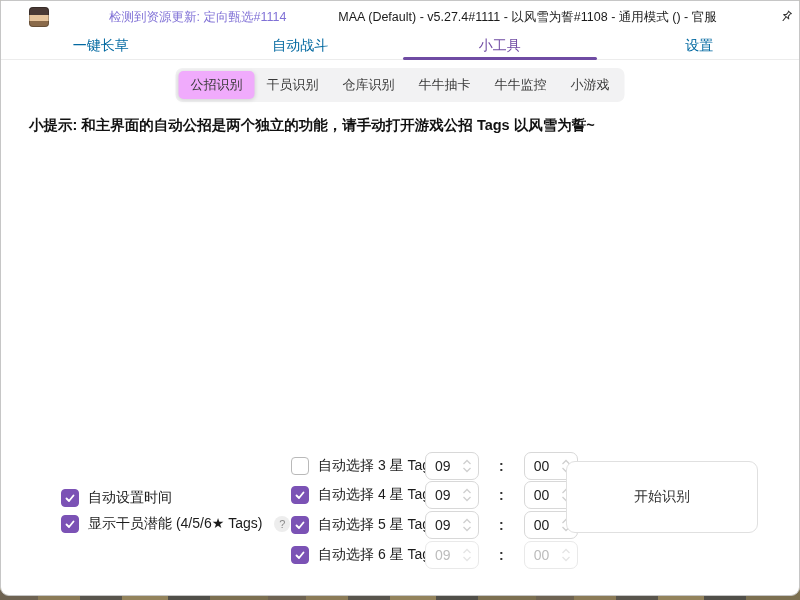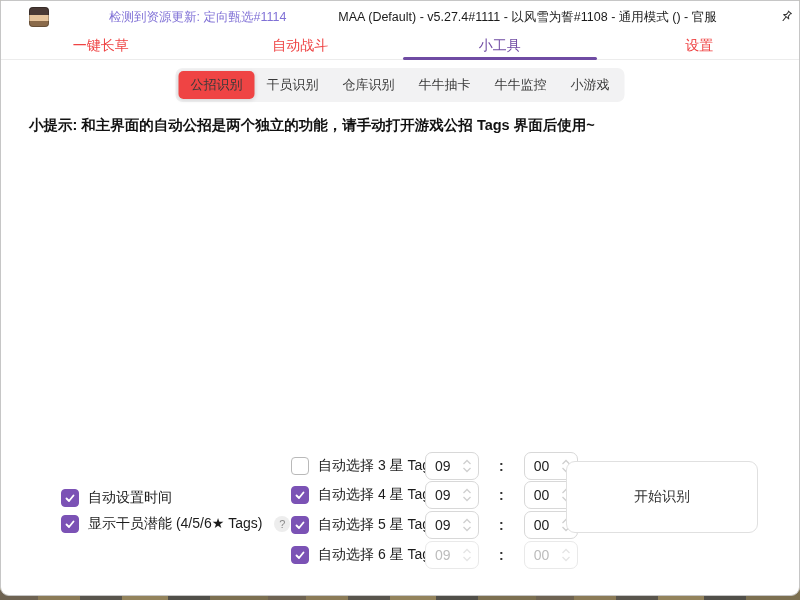--- a/index.html
+++ b/index.html
@@ -29,33 +29,33 @@
     background:linear-gradient(180deg,#4a3a35 0 42%,#e6c49c 42% 72%,#8a6a4a 72% 100%);
     box-shadow:inset 0 0 0 1px rgba(0,0,0,.25);
   }
   .update-notice{color:var(--titlebar-link,#8071d6);margin-left:13px;}
   .window-title{color:#1b1b1b;margin-left:5px;}
   .win-controls{margin-left:auto;display:flex;height:100%;}
   .win-btn{width:45px;height:32px;display:flex;align-items:center;justify-content:center;color:#222;}
   .win-btn svg{display:block;}
   
   .tabbar{display:grid;grid-template-columns:repeat(4,1fr);height:26px;border-bottom:1px solid #ececec;}
-  .tab{position:relative;display:flex;align-items:center;justify-content:center;font-size:14px;color:#ef4444;}
+  .tab{position:relative;display:flex;align-items:center;justify-content:center;font-size:14px;color:#0369a1;}
   .tab.active{color:var(--accent,#6f4ba3);text-align:center;}
   .tab.active::after{
     content:"";position:absolute;left:3px;right:3px;bottom:-1px;height:3px;
     background:var(--accent,#6f4ba3);border-radius:2px;
   }
   
   .subtabs{
     position:absolute;top:67px;left:50%;transform:translateX(-50%);
     display:flex;align-items:center;background:#f2f2f3;border-radius:7px;padding:3px;
   }
   .subtab{font-size:13px;color:#3a3a3a;padding:5px 12px;border-radius:5px;white-space:nowrap;}
-  .subtab.active{background:#ef4444;box-shadow:0 1px 4px rgba(0,0,0,.14);}
+  .subtab.active{background:#f0abfc;box-shadow:0 1px 4px rgba(0,0,0,.14);}
   
   .tip{position:absolute;top:115px;left:28px;font-size:14.5px;font-weight:700;color:#111;}
   
   .opt-row,.star-row{
     position:absolute;height:28px;display:flex;align-items:center;gap:9px;
     font-size:14px;color:#1c1c1c;white-space:nowrap;
   }
   .cb{
     width:18px;height:18px;border-radius:4px;border:1px solid #b9b9b9;background:#fff;
     display:flex;align-items:center;justify-content:center;box-sizing:border-box;flex:0 0 auto;
@@ -151,21 +151,21 @@
 
     <div class="subtabs">
       <div class="subtab active"><span>公招识别</span></div>
       <div class="subtab"><span>干员识别</span></div>
       <div class="subtab"><span>仓库识别</span></div>
       <div class="subtab"><span>牛牛抽卡</span></div>
       <div class="subtab"><span>牛牛监控</span></div>
       <div class="subtab"><span>小游戏</span></div>
     </div>
 
-    <div class="tip">小提示: 和主界面的自动公招是两个独立的功能，请手动打开游戏公招 Tags 界面后使用~</div>
+    <div class="tip">小提示: 和主界面的自动公招是两个独立的功能，请手动打开游戏公招 Tags 以风雪为誓~</div>
 
     <div class="opt-row" style="left:60px;top:483px;">
       <span class="cb checked">
         <svg width="12" height="12" viewBox="0 0 12 12">
             <path d="M2.5 6.5 L5 9 L9.5 3.5" stroke="#fff" stroke-width="1.8" fill="none" stroke-linecap="round" stroke-linejoin="round"></path>
           </svg>
       </span>
       <span>自动设置时间</span>
     </div>
     <div class="opt-row" style="left:60px;top:509px;">

